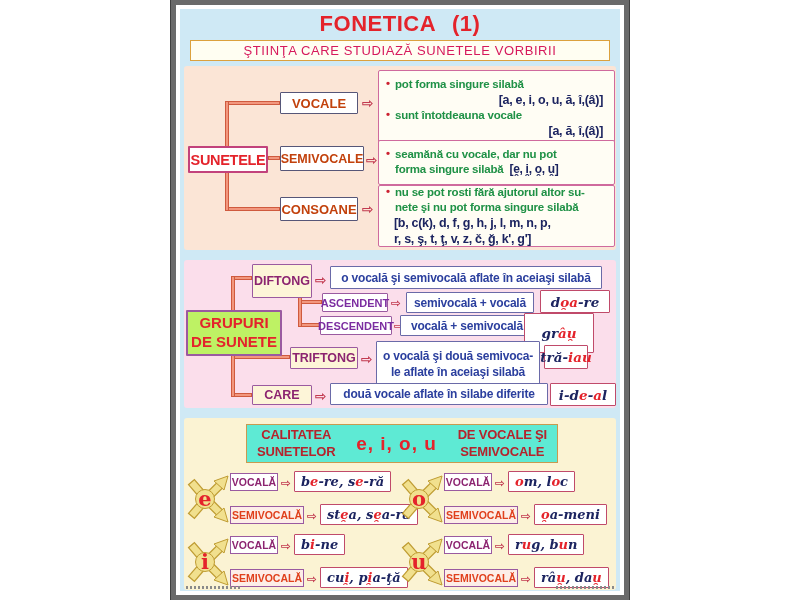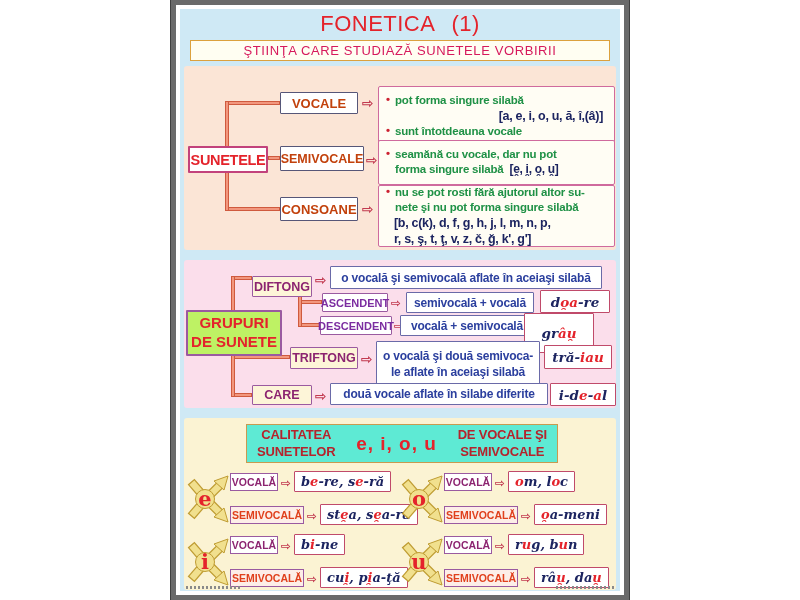--- a/index.html
+++ b/index.html
@@ -2,21 +2,21 @@
 <html><head>
 <meta charset="utf-8">
 <style>
   html,body{margin:0;padding:0}
   body{width:800px;height:600px;background:#ffffff;font-family:"Liberation Sans",sans-serif;position:relative;overflow:hidden}
   .poster{position:absolute;left:171px;top:0;width:458px;height:600px;box-sizing:border-box;
           border:5px solid #6a6a6a;outline:1px solid #3f3f3f;background:#ffffff;padding:4px}
   .inner{position:relative;width:440px;height:582px;background:#cfe9f5;overflow:hidden}
 
   .title{position:absolute;left:0;top:2px;width:100%;display:flex;justify-content:center;gap:16px;
-         font-size:22px;font-weight:normal;color:#e4232b;letter-spacing:.5px}
+         font-size:22px;font-weight:bold;color:#e4232b;letter-spacing:.5px}
   .subtitle{position:absolute;left:10px;top:31px;width:420px;height:21px;background:#fffef2;border:1px solid #dca13e;
             box-sizing:border-box;display:flex;align-items:center;justify-content:center;color:#d6195c;
             font-weight:normal;font-size:13px;letter-spacing:.6px;white-space:nowrap}
 
   .panel{position:absolute;left:4px;width:432px;border-radius:3px}
   #panel1{top:57px;height:184px;background:#fbe5d6}
   #panel2{top:251px;height:148px;background:#fbdeeb}
   #panel3{top:409px;height:172px;background:#fbf3d3}
 
   .conn{position:absolute;background:#f2977e;border:1px solid #cf5a3e;box-sizing:border-box}
@@ -103,21 +103,21 @@
     <div class="panel" id="panel1">
       <div class="conn" style="left:41px;top:35px;width:4px;height:110px"></div>
       <div class="conn" style="left:44px;top:35px;width:52px;height:4px"></div>
       <div class="conn" style="left:84px;top:90px;width:12px;height:4px"></div>
       <div class="conn" style="left:44px;top:141px;width:52px;height:4px"></div>
 
       <div class="box root1" style="left:4px;top:80px;width:80px;height:27px">SUNETELE</div>
 
       <div class="box blbl" style="left:96px;top:26px;width:78px;height:22px">VOCALE</div>
       <span class="arr" style="left:178px;top:30px"></span>
-      <div class="desc" style="left:194px;top:20px;width:237px;height:76px">
+      <div class="desc" style="left:194px;top:4px;width:237px;height:76px">
         <div class="gline bul">pot forma singure silabă</div>
         <div class="nset r">[a, e, i, o, u, ă, î,(â)]</div>
         <div class="gline bul">sunt întotdeauna vocale</div>
         <div class="nset r">[a, ă, î,(â)]</div>
       </div>
 
       <div class="box blbl" style="left:96px;top:80px;width:84px;height:25px;font-size:12.5px">SEMIVOCALE</div>
       <span class="arr" style="left:182px;top:87px"></span>
       <div class="desc" style="left:194px;top:74px;width:237px;height:45px">
         <div class="gline bul">seamănă cu vocale, dar nu pot</div>
@@ -143,21 +143,21 @@
       <div class="conn" style="left:50px;top:133px;width:18px;height:4px"></div>
       <div class="conn" style="left:114px;top:29px;width:4px;height:38px"></div>
       <div class="conn" style="left:117px;top:40px;width:21px;height:4px"></div>
       <div class="conn" style="left:117px;top:63px;width:19px;height:4px"></div>
 
       <div class="box rootg" style="left:2px;top:50px;width:96px;height:46px">
         <div>GRUPURI</div>
         <div>DE SUNETE</div>
       </div>
 
-      <div class="box clabel" style="left:68px;top:16px;width:60px;height:21px">DIFTONG</div>
+      <div class="box clabel" style="left:68px;top:4px;width:60px;height:34px">DIFTONG</div>
       <span class="arr" style="left:131px;top:13px"></span>
       <div class="box bluebox" style="left:146px;top:6px;width:272px;height:23px">o vocală şi semivocală aflate în aceiaşi silabă</div>
 
       <div class="box plbl" style="left:138px;top:33px;width:66px;height:19px">ASCENDENT</div>
       <span class="arr sm" style="left:207px;top:37px"></span>
       <div class="box bluebox" style="left:222px;top:32px;width:128px;height:21px">semivocală + vocală</div>
       <div class="ex" style="left:356px;top:30px;width:70px;height:23px">
           <span>d</span>
           <span class="red">o̯a</span>
           <span>-re</span>
@@ -170,21 +170,21 @@
           <span>gr</span>
           <span class="red">âu̯</span>
         </div>
 
       <div class="box clabel" style="left:106px;top:87px;width:68px;height:22px">TRIFTONG</div>
       <span class="arr" style="left:177px;top:92px"></span>
       <div class="box bluebox" style="left:192px;top:81px;width:164px;height:47px;flex-direction:column;line-height:1.3">
         <div>o vocală şi două semivoca-</div>
         <div>le aflate în aceiaşi silabă</div>
       </div>
-      <div class="ex" style="left:360px;top:85px;width:68px;height:24px">
+      <div class="ex" style="left:360px;top:85px;width:44px;height:24px">
           <span>tră-</span>
           <span class="red">iau</span>
         </div>
 
       <div class="box clabel" style="left:68px;top:125px;width:60px;height:20px">CARE</div>
       <span class="arr" style="left:131px;top:129px"></span>
       <div class="box bluebox" style="left:146px;top:123px;width:218px;height:22px">două vocale aflate în silabe diferite</div>
       <div class="ex" style="left:366px;top:123px;width:66px;height:23px">
           <span>i-d</span>
           <span class="red">e</span>

